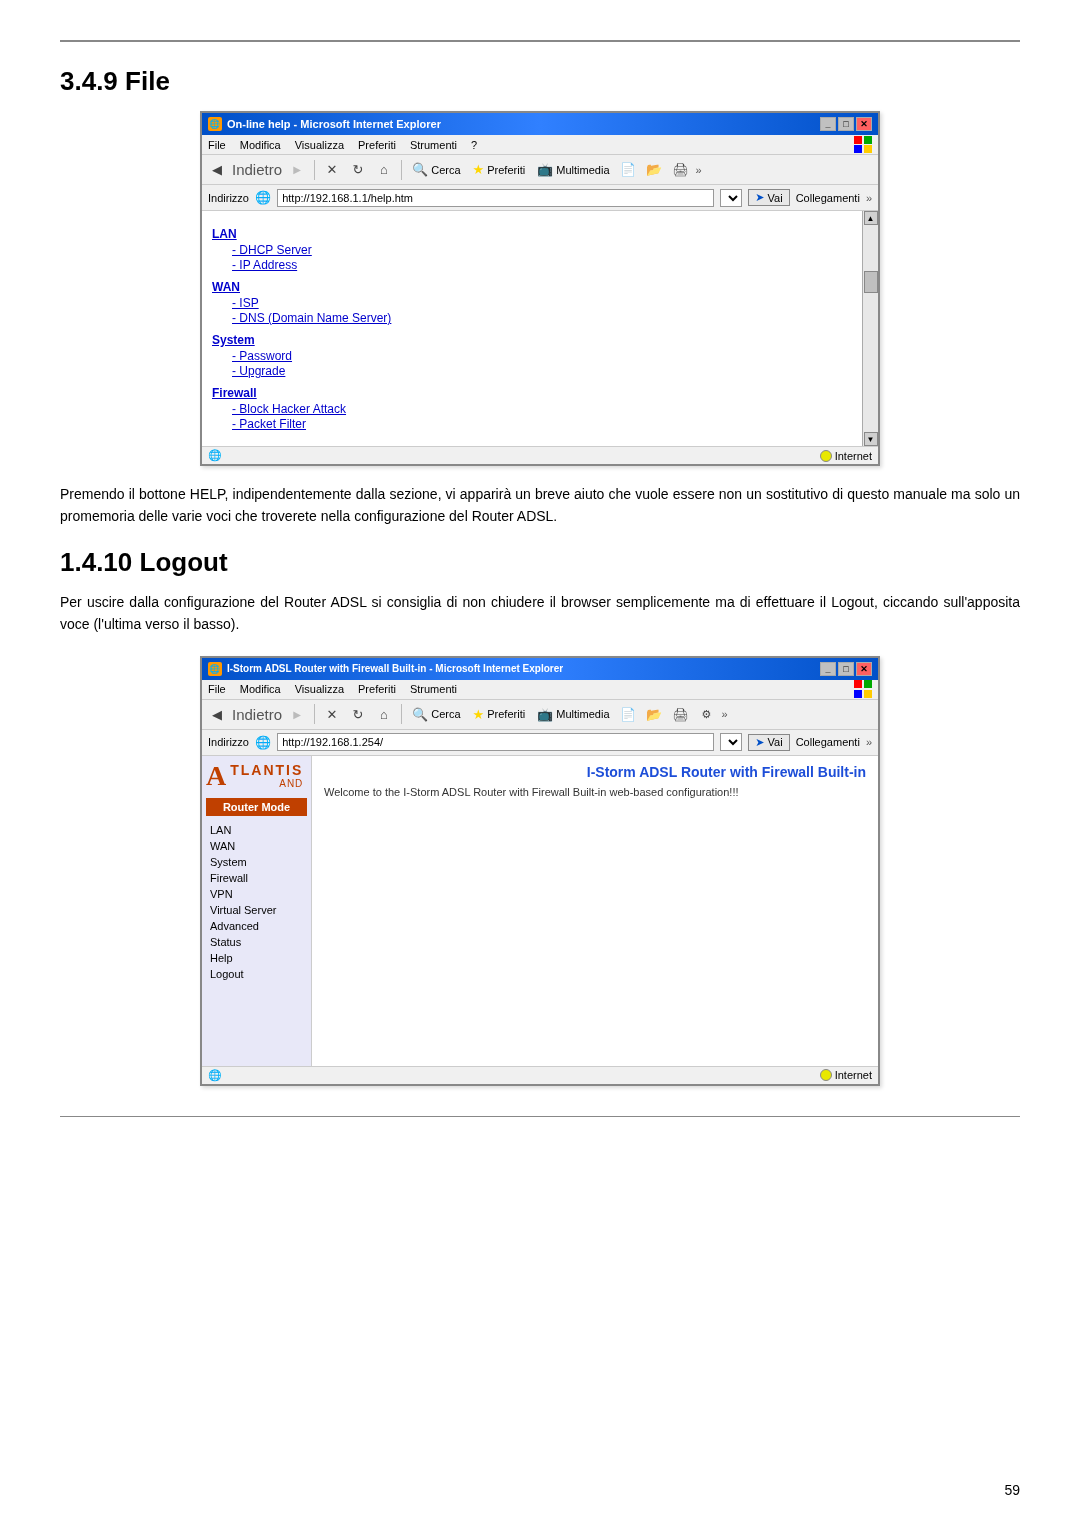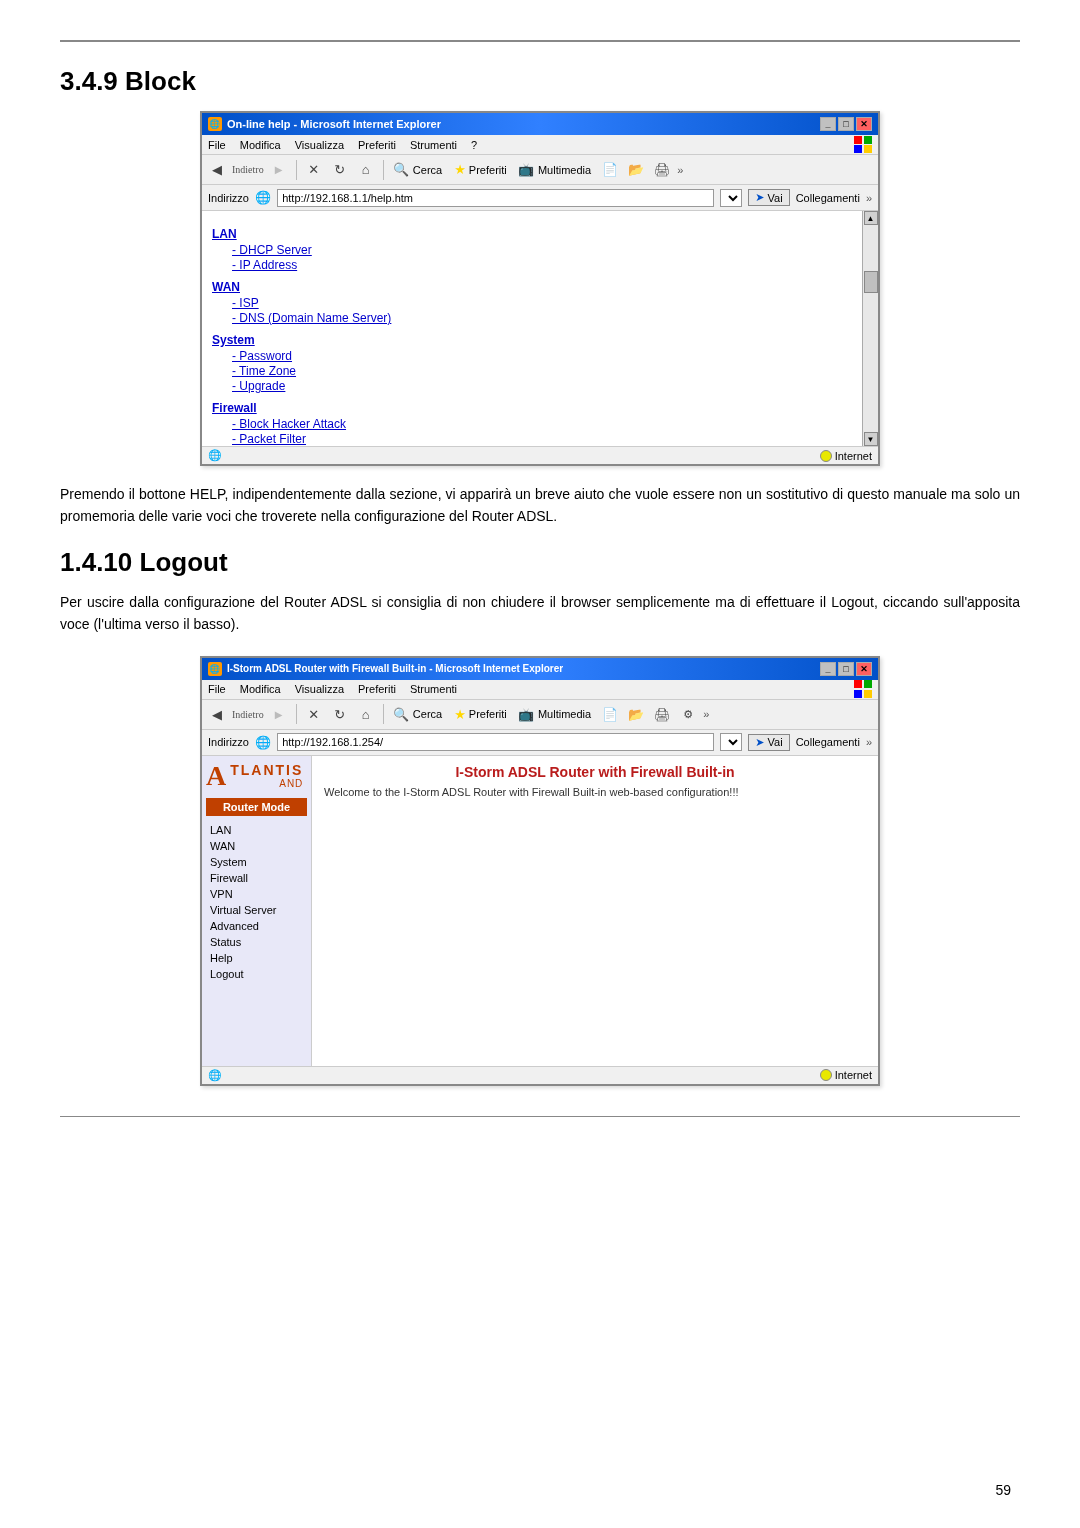--- a/index.html
+++ b/index.html
@@ -128,24 +128,23 @@
       color: #444;
       border: 1px solid transparent;
     }
     .toolbar-sep {
       width: 1px;
       height: 20px;
       background: #bbb;
       margin: 0 2px;
     }
     .toolbar-label {
-      font-size: 10px;
+      font-size: 15px;
       color: #555;
       white-space: nowrap;
-      font-family: Liberation Serif, serif;
     }
     .toolbar-text-btn {
       display: inline-flex;
       align-items: center;
       font-size: 11px;
       gap: 3px;
       cursor: pointer;
       color: #000;
       padding: 1px 4px;
     }
@@ -267,21 +266,21 @@
       color: #000;
       line-height: 1.55;
       text-align: justify;
       margin-bottom: 20px;
     }
 
     
     .page-number {
       position: absolute;
       bottom: 30px;
-      right: 69px;
+      right: 60px;
       font-family: Arial, Helvetica, sans-serif;
       font-size: 14px;
       color: #000;
     }
 
     
     .browser-window-2 {
       width: 680px;
       margin: 0 auto;
     }
@@ -315,23 +314,23 @@
       font-family: Arial, Helvetica, sans-serif;
     }
     .main-panel {
       flex: 1;
       padding: 8px 12px;
       font-family: Arial, Helvetica, sans-serif;
     }
     .main-panel-title {
       font-size: 14px;
       font-weight: bold;
-      text-align: center;
+      text-align: right;
       margin-bottom: 6px;
-      color: #b91c1c;
+      color: #1d4ed8;
     }
     .main-panel-subtitle {
       font-size: 13px;
       font-weight: bold;
       text-align: center;
       text-decoration: underline;
       margin-bottom: 8px;
     }
     .main-panel-text {
       font-size: 11px;
@@ -366,21 +365,21 @@
       color: #c04000;
       letter-spacing: 1px;
       text-align: right;
     }
   </style>
 </head>
 <body>
 
 <div class="page-border-top"></div>
 
-<h2 class="section-title">3.4.9 Block</h2>
+<h2 class="section-title">3.4.9 File</h2>
 
 <div class="browser-window">
 
   <div class="browser-titlebar">
     <div class="browser-titlebar-left">
       <span class="browser-titlebar-icon">🌐</span>
       <span>On-line help - Microsoft Internet Explorer</span>
     </div>
     <div class="browser-titlebar-buttons">
       <span class="win-btn">_</span>
@@ -455,21 +454,20 @@
         <span class="help-link">- IP Address</span>
       </div>
       <div style="margin-top:6px;">
         <div class="help-section-title">WAN</div>
         <span class="help-link">- ISP</span>
         <span class="help-link">- DNS (Domain Name Server)</span>
       </div>
       <div style="margin-top:6px;">
         <div class="help-section-title">System</div>
         <span class="help-link">- Password</span>
-        <span class="help-link">- Time Zone</span>
         <span class="help-link">- Upgrade</span>
       </div>
       <div style="margin-top:6px;">
         <div class="help-section-title">Firewall</div>
         <span class="help-link">- Block Hacker Attack</span>
         <span class="help-link">- Packet Filter</span>
 
       </div>
     </div>
     <div style="width:16px;background:#e8e8e8;border-left:1px solid #aaa;display:flex;flex-direction:column;align-items:center;">

